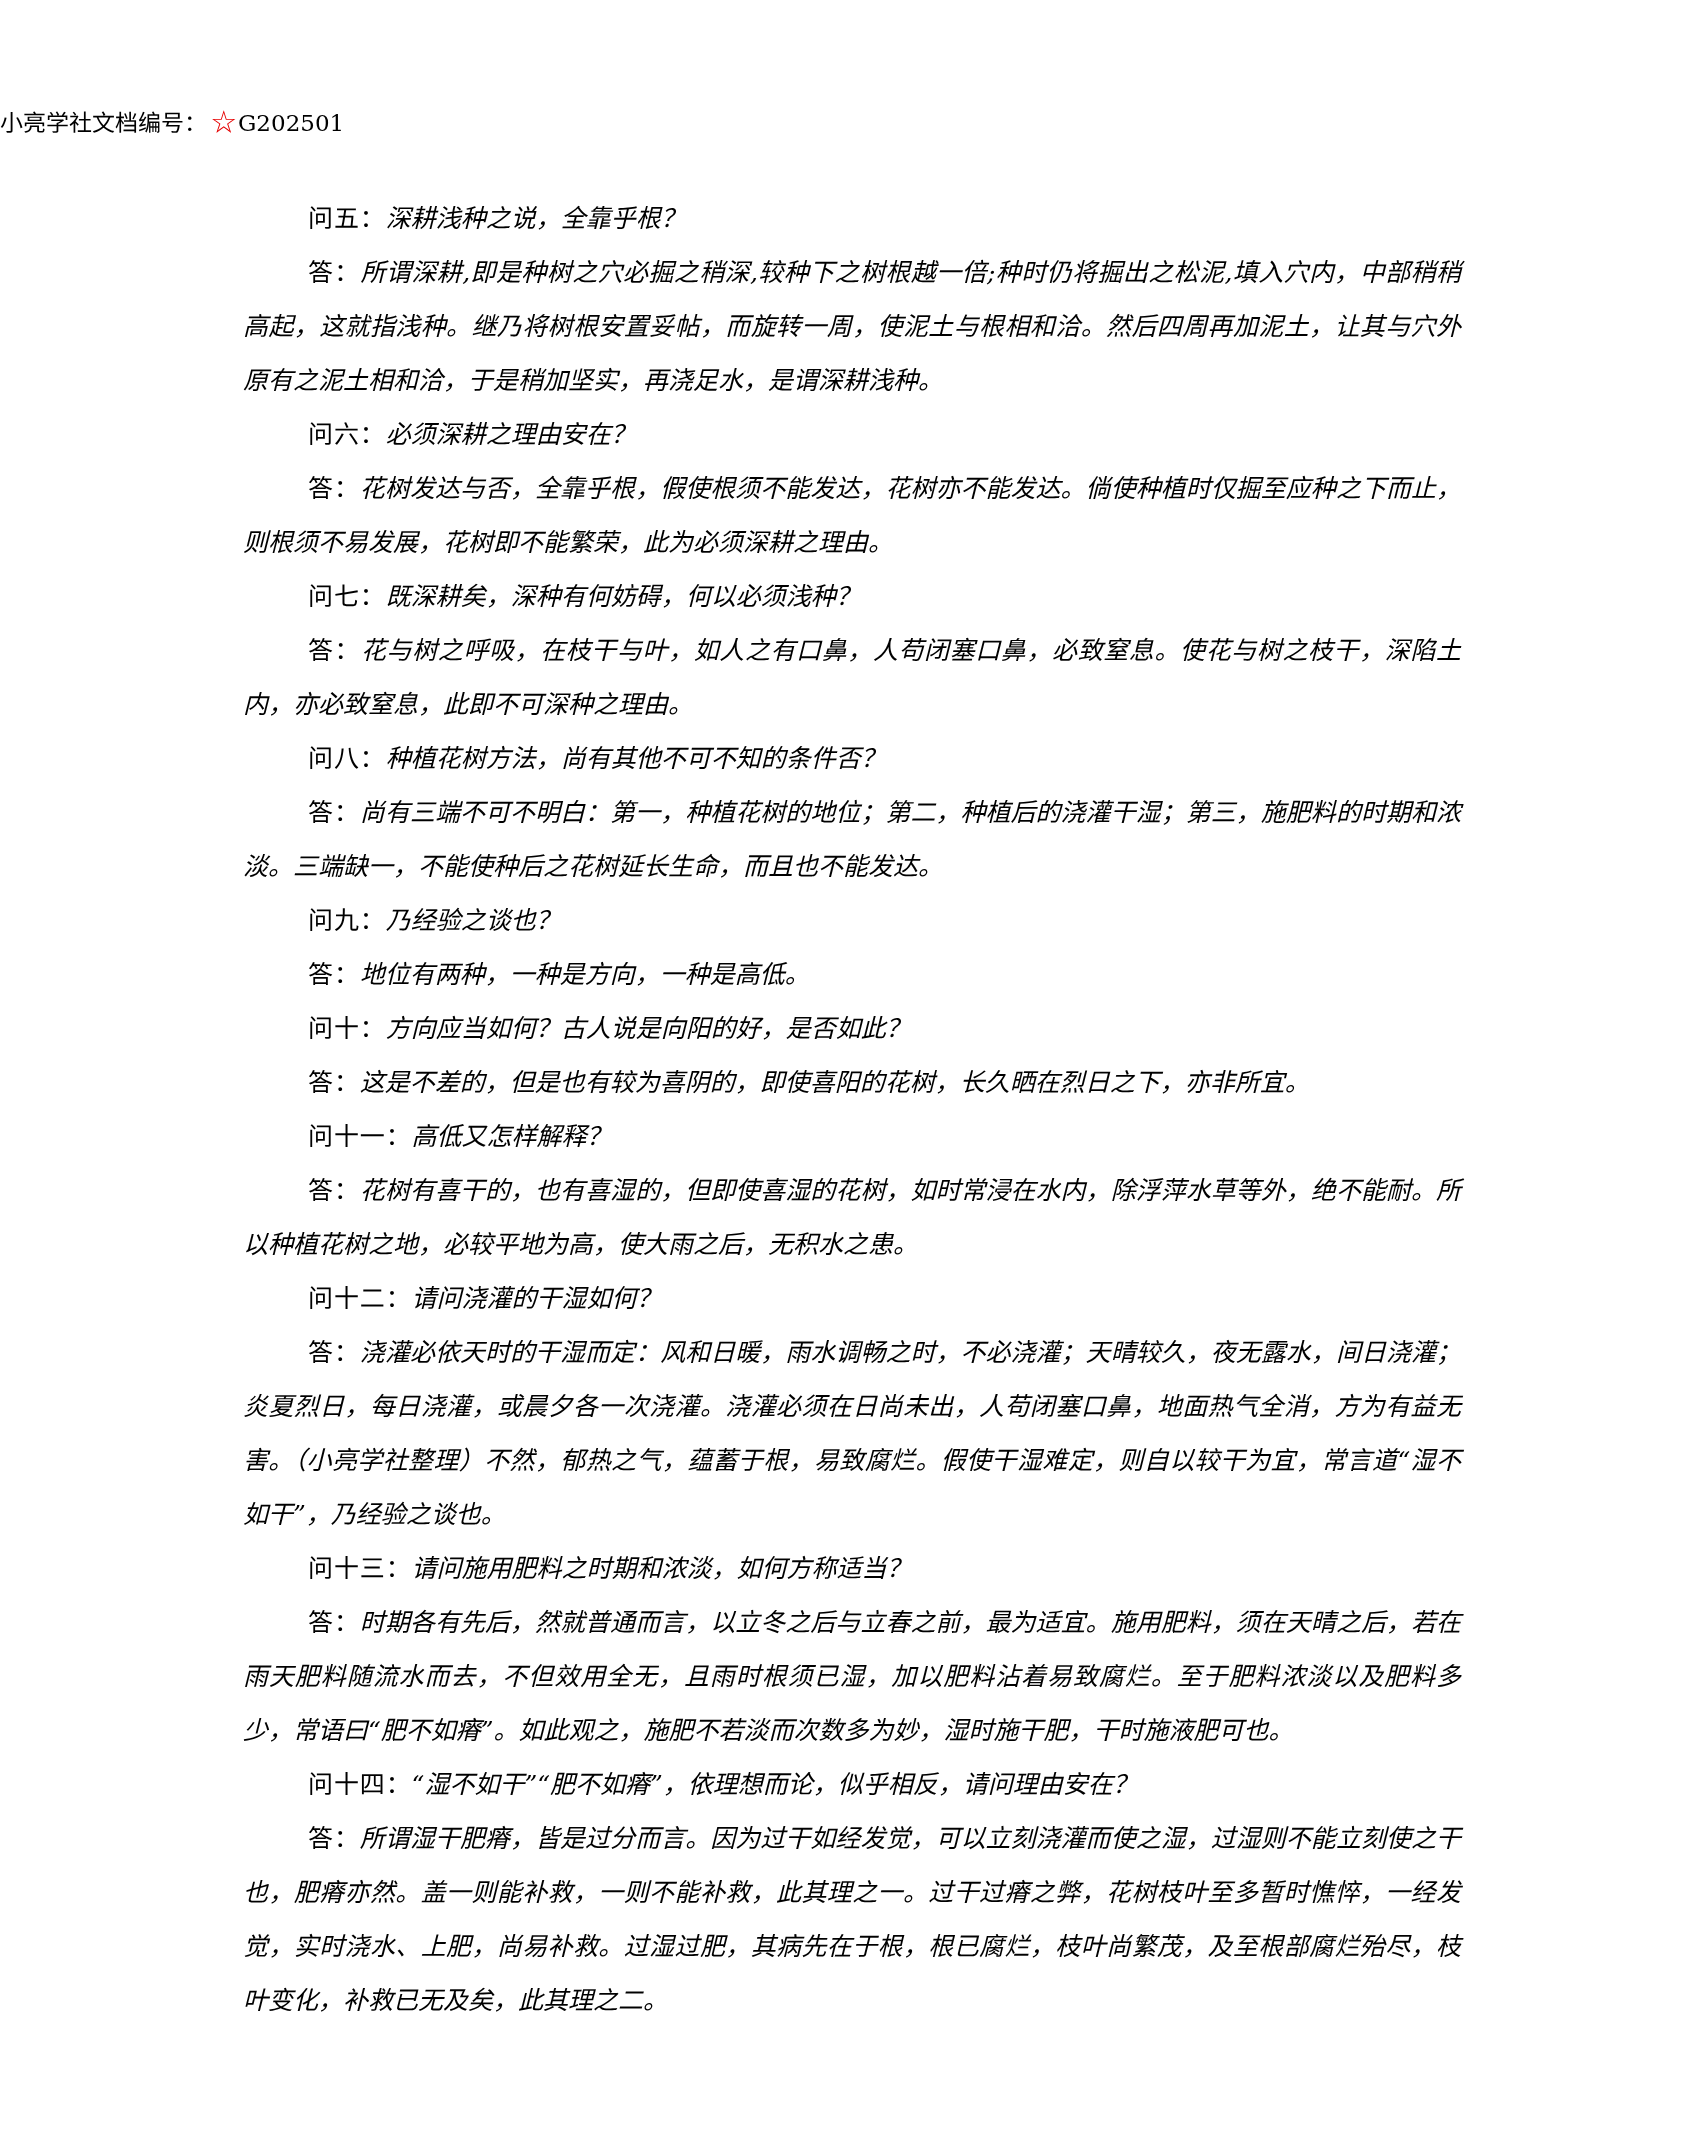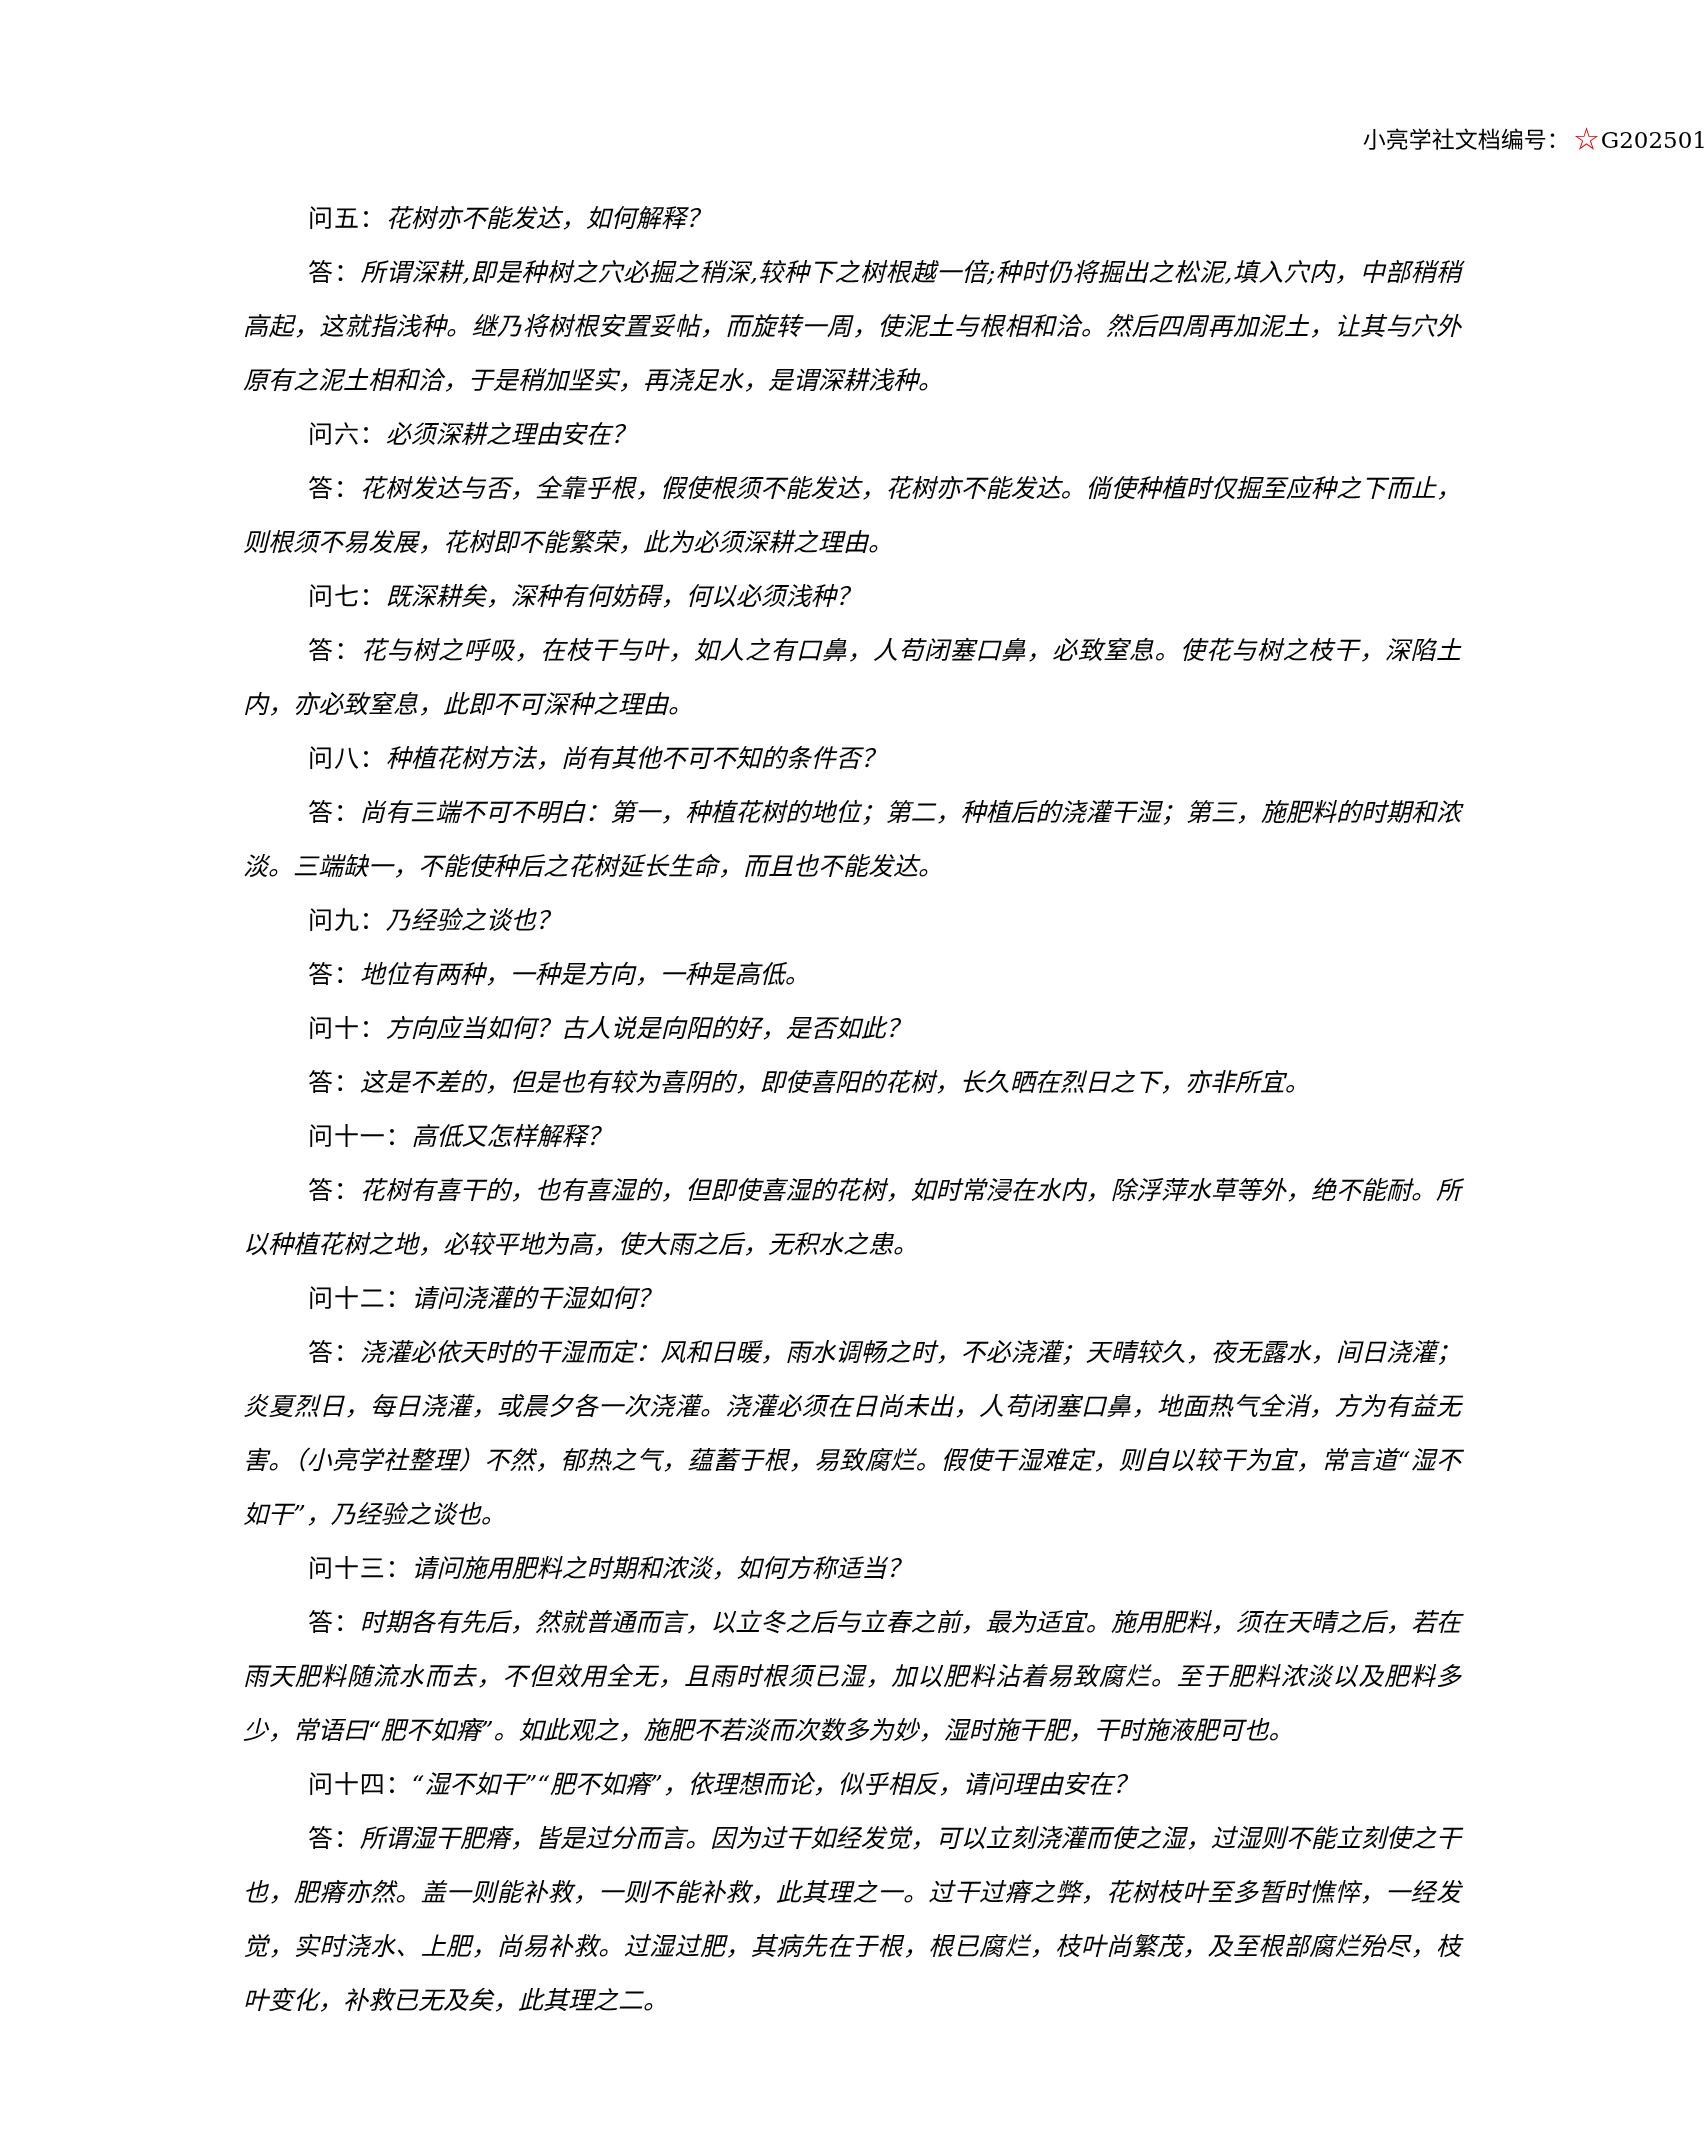--- a/index.html
+++ b/index.html
@@ -10,24 +10,24 @@
   .page {
     position: relative;
     width: 1707px;
     height: 2414px;
     background: #ffffff;
     color: #000000;
     overflow: hidden;
   }
   .header {
     position: absolute;
-    top: 126px;
+    top: 109px;
     left: 0;
     width: 100%;
-    text-align: right;
+    text-align: left;
     font-family: "DejaVu Serif", "Liberation Serif", serif;
     font-size: 23px;
     line-height: 28px;
     white-space: nowrap;
   }
   .header .star {
     color: #e60000;
     font-size: 25px;
     padding: 0 1.7px 0 4.3px;
   }
@@ -58,21 +58,21 @@
 </head>
 <body>
 
 <div class="page">
 
   <div class="header">
     <span>小亮学社文档编号：</span><span class="star">☆</span><span>G202501</span>
   </div>
 
   <div class="content">
-    <p class="para"><span class="label">问五：</span><span>花树亦不能发达，如何解释？</span></p>
+    <p class="para"><span class="label">问五：</span><span>深耕浅种之说，全靠乎根？</span></p>
     <p class="para"><span class="label">答：</span><span>所谓深耕,即是种树之穴必掘之稍深,较种下之树根越一倍;种时仍将掘出之松泥,填入穴内，中部稍稍高起，这就指浅种。继乃将树根安置妥帖，而旋转一周，使泥土与根相和洽。然后四周再加泥土，让其与穴外原有之泥土相和洽，于是稍加坚实，再浇足水，是谓深耕浅种。</span></p>
     <p class="para"><span class="label">问六：</span><span>必须深耕之理由安在？</span></p>
     <p class="para"><span class="label">答：</span><span>花树发达与否，全靠乎根，假使根须不能发达，花树亦不能发达。倘使种植时仅掘至应种之下而止，则根须不易发展，花树即不能繁荣，此为必须深耕之理由。</span></p>
     <p class="para"><span class="label">问七：</span><span>既深耕矣，深种有何妨碍，何以必须浅种？</span></p>
     <p class="para"><span class="label">答：</span><span>花与树之呼吸，在枝干与叶，如人之有口鼻，人苟闭塞口鼻，必致窒息。使花与树之枝干，深陷土内，亦必致窒息，此即不可深种之理由。</span></p>
     <p class="para"><span class="label">问八：</span><span>种植花树方法，尚有其他不可不知的条件否？</span></p>
     <p class="para"><span class="label">答：</span><span>尚有三端不可不明白：第一，种植花树的地位；第二，种植后的浇灌干湿；第三，施肥料的时期和浓淡。三端缺一，不能使种后之花树延长生命，而且也不能发达。</span></p>
     <p class="para"><span class="label">问九：</span><span>乃经验之谈也？</span></p>
     <p class="para"><span class="label">答：</span><span>地位有两种，一种是方向，一种是高低。</span></p>
     <p class="para"><span class="label">问十：</span><span>方向应当如何？古人说是向阳的好，是否如此？</span></p>

